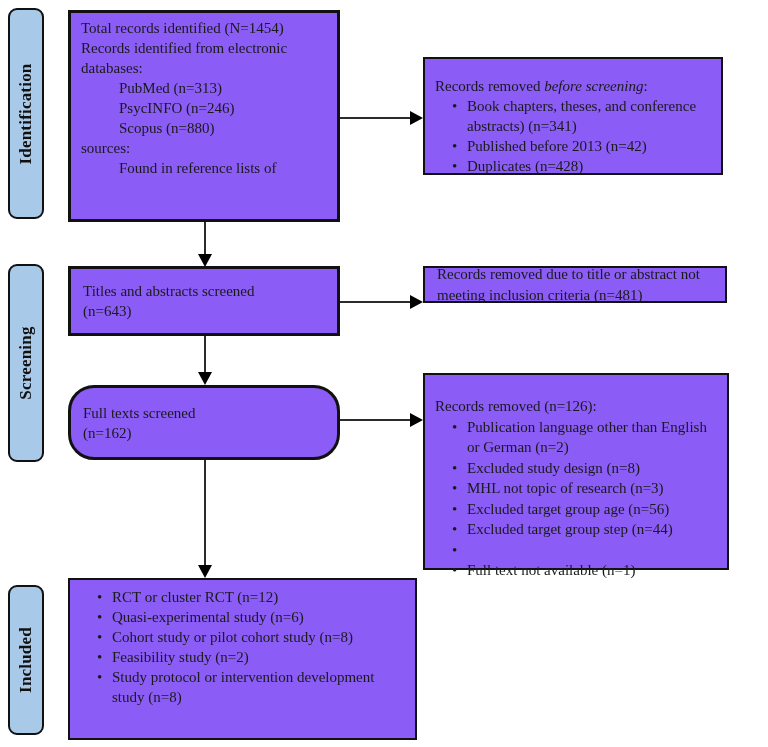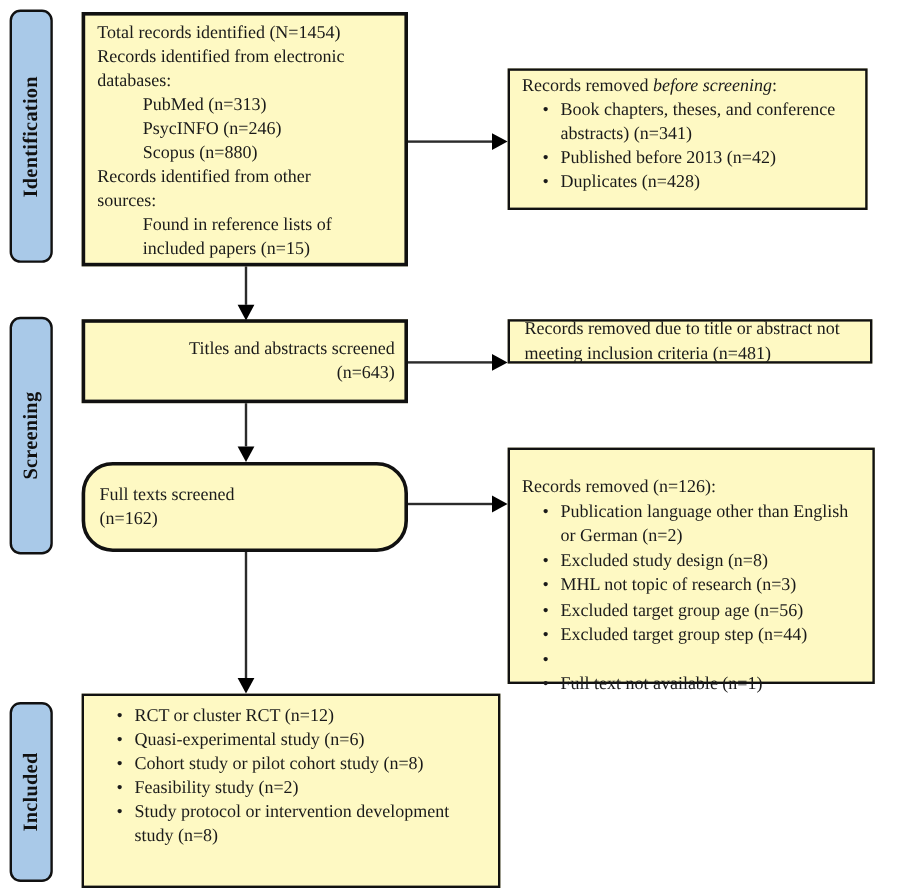--- a/index.html
+++ b/index.html
@@ -25,21 +25,21 @@
     transform:rotate(-90deg);
     white-space:nowrap;
     font-weight:bold;
     font-size:17px;
     letter-spacing:.2px;
     color:#111;
   }
   
   .box{
     position:absolute;
-    background:#fef9c3;
+    background:#8b5cf6;
     border:2px solid #111;
     box-sizing:border-box;
     font-size:15px;
     line-height:20px;
   }
   .box.thick{border-width:3px;}
   .box.padded{padding:5px 8px 4px 10px;}
   .box.vcenter{display:flex;flex-direction:column;justify-content:center;padding:0 8px 0 12px;}
   .ln{white-space:nowrap;}
   .ln.wrap{white-space:normal;}
@@ -81,43 +81,41 @@
     <span class="stage-text">Included</span>
   </div>
 
   <div class="box thick padded" style="left:68px;top:10px;width:272px;height:212px;">
     <div class="ln">Total records identified (N=1454)</div>
     <div class="ln">Records identified from electronic</div>
     <div class="ln">databases:</div>
     <div class="ln ind">PubMed (n=313)</div>
     <div class="ln ind">PsycINFO (n=246)</div>
     <div class="ln ind">Scopus (n=880)</div>
-    <div class="ln">Records identified from other</div>
     <div class="ln">sources:</div>
     <div class="ln ind">Found in reference lists of</div>
-    <div class="ln ind">included papers (n=15)</div>
   </div>
 
-  <div class="box padded" style="left:423px;top:57px;width:300px;height:118px;padding-top:3px;">
+  <div class="box padded" style="left:423px;top:57px;width:300px;height:118px;padding-top:17px;">
     <div class="ln wrap"><span>Records removed </span><span class="it">before screening</span><span>:</span></div>
     <div class="li">
       <span class="bullet">•</span>
       <span class="litext">Book chapters, theses, and conference abstracts) (n=341)</span>
     </div>
     <div class="li">
       <span class="bullet">•</span>
       <span class="litext">Published before 2013 (n=42)</span>
     </div>
     <div class="li">
       <span class="bullet">•</span>
       <span class="litext">Duplicates (n=428)</span>
     </div>
   </div>
 
-  <div class="box thick vcenter" style="left:68px;top:266px;width:272px;height:70px;align-items:flex-end;">
+  <div class="box thick vcenter" style="left:68px;top:266px;width:272px;height:70px;">
     <div class="ln">Titles and abstracts screened</div>
     <div class="ln">(n=643)</div>
   </div>
 
   <div class="box vcenter" style="left:423px;top:266px;width:304px;height:37px;line-height:21px;font-family:Liberation Serif, serif;">
     <div class="ln wrap">Records removed due to title or abstract not meeting inclusion criteria (n=481)</div>
   </div>
 
   <div class="box thick vcenter" style="left:68px;top:385px;width:272px;height:75px;border-radius:26px;">
     <div class="ln">Full texts screened</div>

